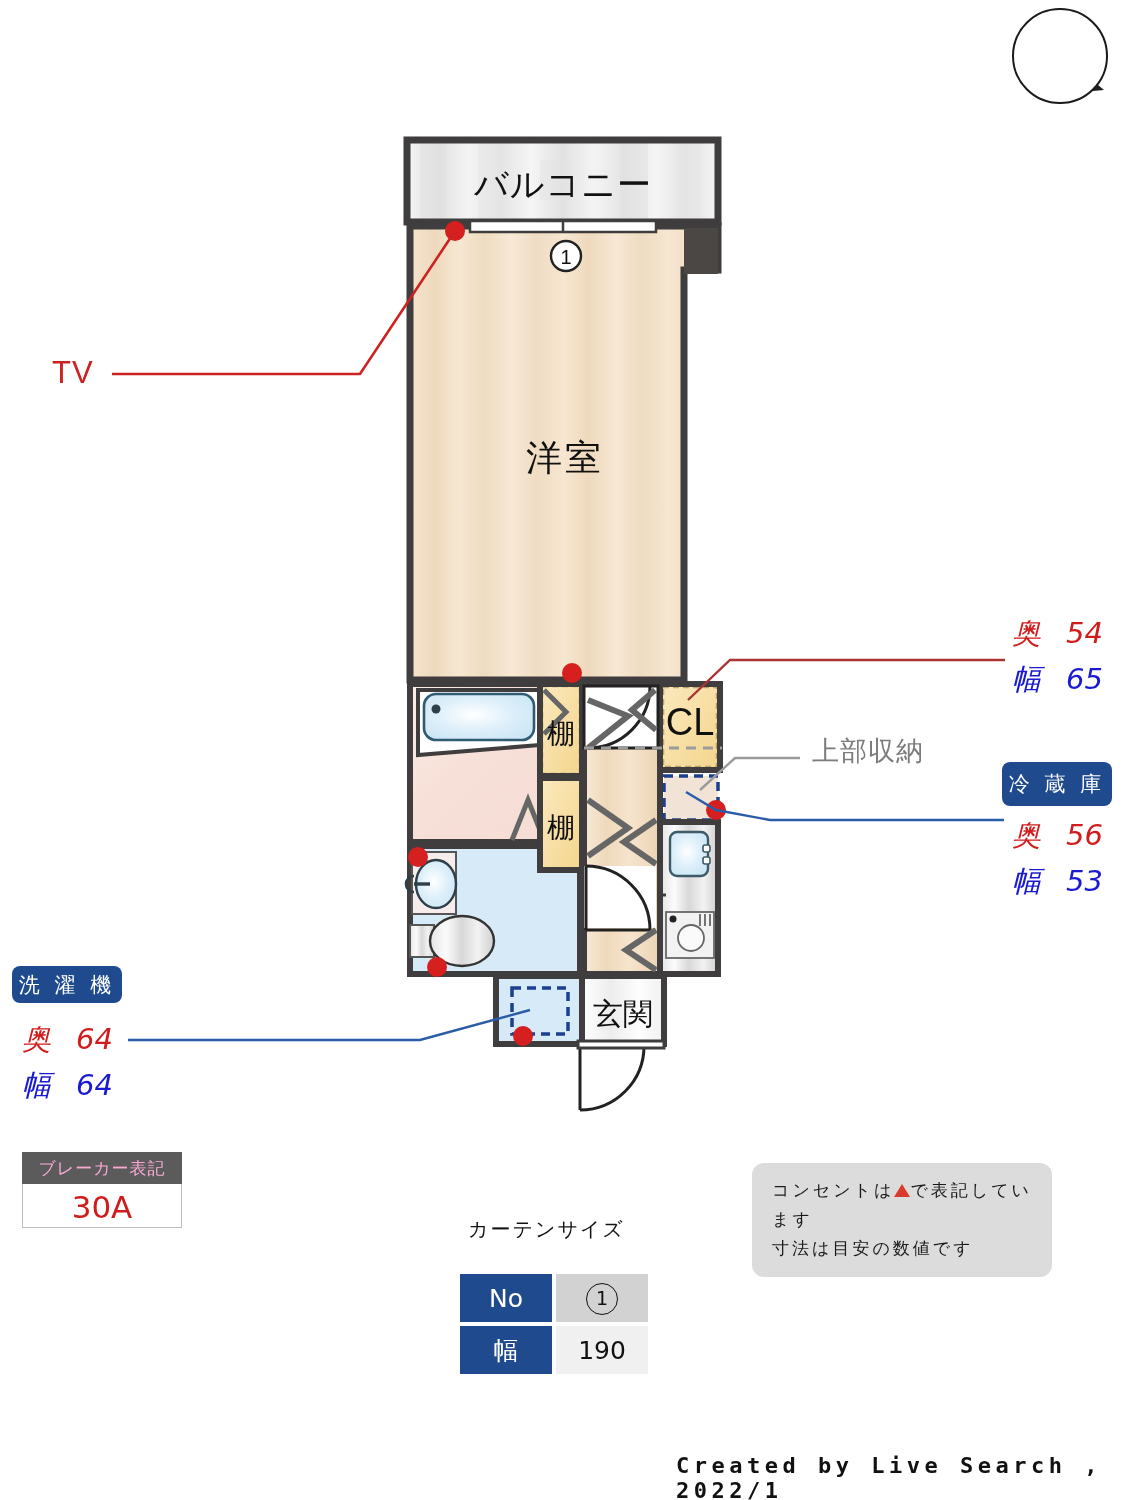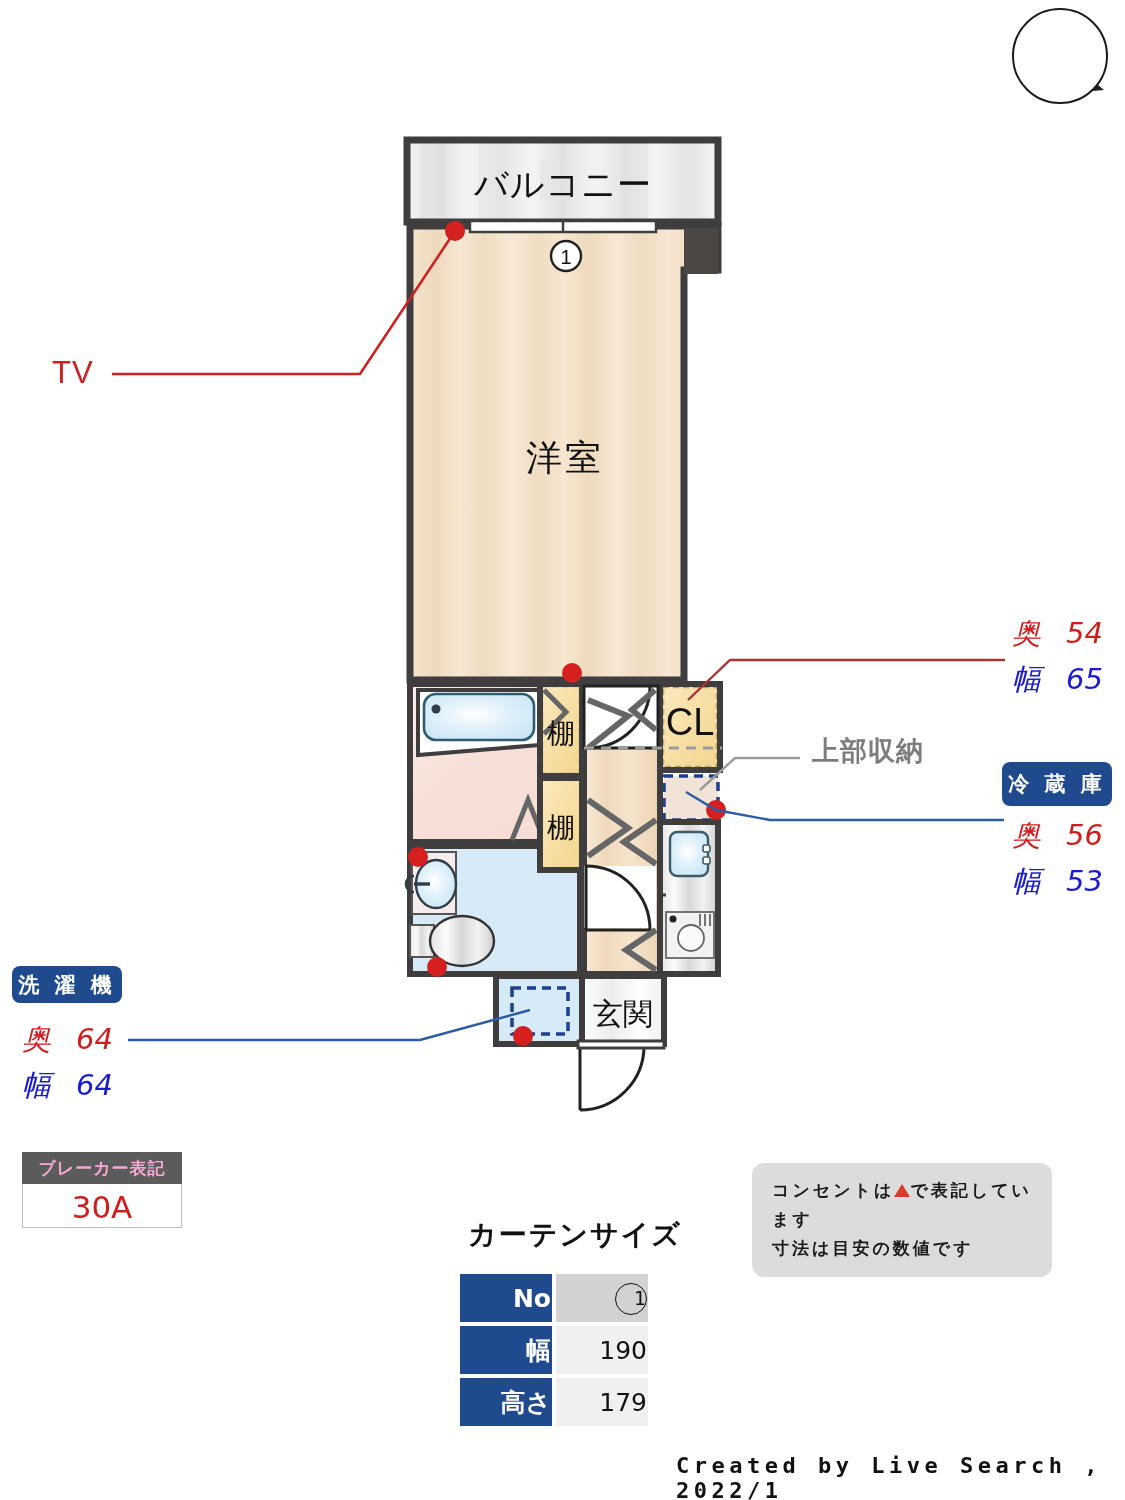--- a/index.html
+++ b/index.html
@@ -11,21 +11,21 @@
   .abs{position:absolute;}
 
   
   #compass{left:1012px;top:8px;width:100px;height:100px;}
   #compass .ring{position:absolute;left:0;top:0;width:96px;height:96px;border:2px solid #1a1a1a;border-radius:50%;box-sizing:border-box;background:#fff;}
 
   
   #plan{left:0;top:0;width:1125px;height:1500px;}
 
   
-  .jp{font-family:"DejaVu Sans","Liberation Sans",sans-serif;font-weight:bold;}
+  .jp{font-family:"DejaVu Sans","Liberation Sans",sans-serif;}
 
   .tv-label{left:52px;top:355px;font-size:31px;color:#cc2222;letter-spacing:1px;}
 
   .badge{
     position:absolute;background:#1f4b8e;color:#fff;border-radius:8px;
     font-size:21px;letter-spacing:4px;text-align:center;
     font-family:"DejaVu Sans",sans-serif;
     display:flex;align-items:center;justify-content:center;
   }
 
@@ -36,24 +36,24 @@
   .dimblk .haba{color:#1a1ad0;}
 
   .upper-storage{left:812px;top:733px;font-size:27px;color:#7c7c7c;letter-spacing:1px;font-family:"DejaVu Sans",sans-serif;}
 
   
   #breaker{left:22px;top:1152px;width:160px;}
   #breaker .hd{background:#5b5b5b;color:#f9a8d4;font-size:17px;text-align:center;padding:5px 16px 4px;letter-spacing:1px;font-family:"DejaVu Sans",sans-serif;}
   #breaker .bd{background:#fff;border:1px solid #bdbdbd;border-top:none;color:#d01c1c;font-size:31px;text-align:center;padding:5px 0 2px;font-family:"DejaVu Sans",sans-serif;}
 
   
-  #curtain-title{left:468px;top:1216px;font-size:28px;color:#111;letter-spacing:2px;font-family:"DejaVu Sans",sans-serif;}
+  #curtain-title{left:468px;top:1216px;font-size:20px;color:#111;letter-spacing:2px;font-family:"DejaVu Sans",sans-serif;}
   #curtain-table{left:456px;top:1270px;}
   #curtain-table table{border-collapse:separate;border-spacing:4px;}
-  #curtain-table td{width:90px;height:46px;text-align:right;vertical-align:middle;font-size:25px;font-family:"DejaVu Sans",sans-serif;}
+  #curtain-table td{width:90px;height:46px;text-align:center;vertical-align:middle;font-size:25px;font-family:"DejaVu Sans",sans-serif;}
   #curtain-table td.h{background:#1f4b8e;color:#fff;}
   #curtain-table td.v{background:#f0f0f0;color:#111;}
   #curtain-table td.v.first{background:#d2d2d2;}
   .circnum{display:inline-block;width:30px;height:30px;line-height:29px;border:1.6px solid #111;border-radius:50%;font-size:19px;}
 
   
   #notebox{left:752px;top:1163px;width:300px;background:#dcdcdc;border-radius:12px;padding:13px 0 14px 0;}
   #notebox div{font-size:17px;color:#1a1a1a;letter-spacing:3px;padding-left:20px;line-height:29px;font-family:"DejaVu Sans",sans-serif;}
   .tri{display:inline-block;width:0;height:0;border-left:8px solid transparent;border-right:8px solid transparent;border-bottom:13px solid #d93a2b;vertical-align:-1px;}
 
@@ -334,24 +334,20 @@
   <table>
     <tbody>
         <tr>
       <td class="h jp">No</td>
       <td class="v first"><span class="circnum">1</span></td>
     </tr>
     <tr>
       <td class="h jp">幅</td>
       <td class="v">190</td>
     </tr>
-    <tr>
-      <td class="h jp">高さ</td>
-      <td class="v">179</td>
-    </tr>
   </tbody>
     </table>
 </div>
 
 <div class="abs" id="notebox">
   <div><span class="jp">コンセントは</span><span class="tri"></span><span class="jp">で表記しています</span></div>
   <div class="jp">寸法は目安の数値です</div>
 </div>
 
 <div class="abs" id="footer">Created by Live Search , 2022/1</div>

